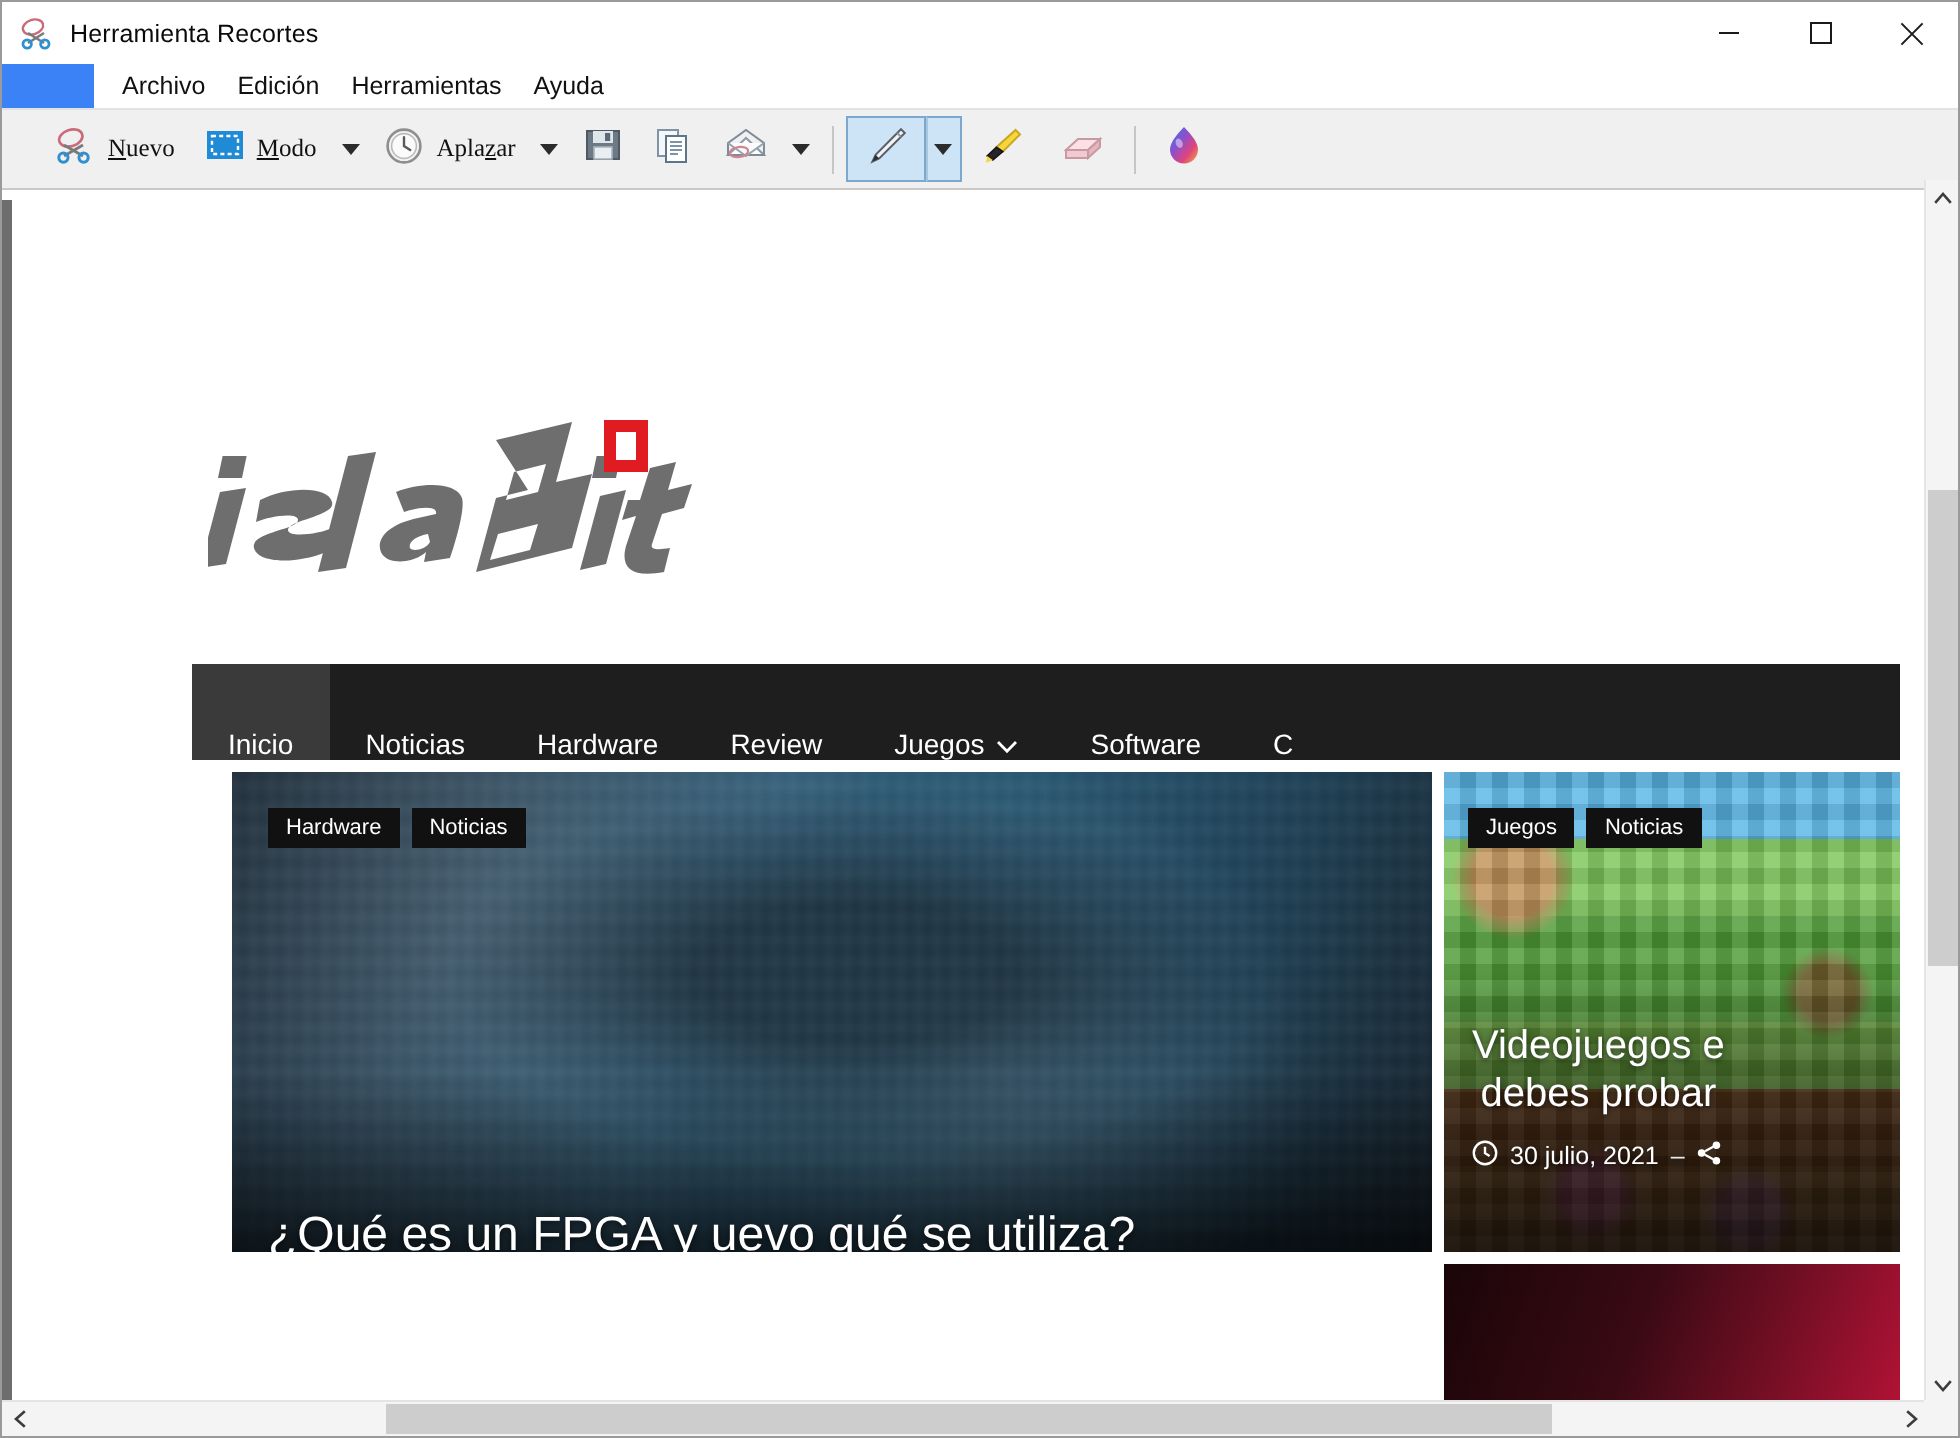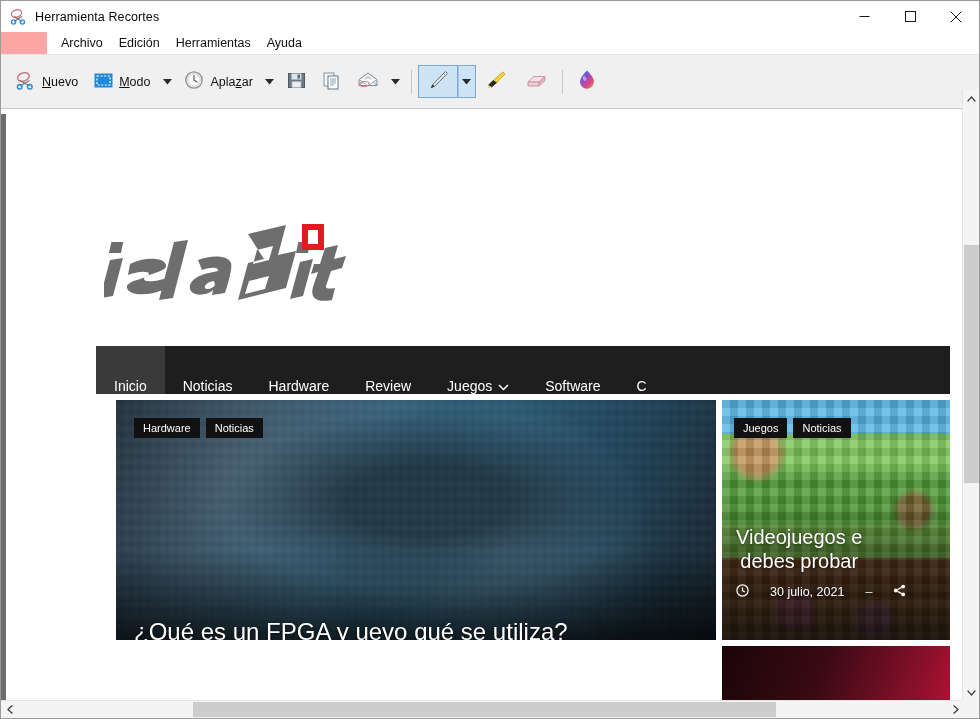--- a/index.html
+++ b/index.html
@@ -8,21 +8,21 @@
     overflow: hidden;
     background: #ffffff;
     font-family: "Liberation Sans", sans-serif;
   }
   * { box-sizing: border-box; }
 
   
   .app-window {
     position: relative;
     width: 980px; height: 719px;
-    background: #fca5a5;
+    background: #3b82f6;
     border: 1px solid #9a9a9a;
     overflow: hidden;
   }
 
   .titlebar {
     position: relative;
     height: 31px;
     background: #ffffff;
     display: flex;
     align-items: center;
@@ -53,28 +53,29 @@
     align-items: center;
     padding-left: 6px;
     font-size: 12.5px;
     color: #111;
     margin-left: 46px;
   }
   .menu-item { padding: 1px 8px; white-space: nowrap; }
 
   
   .toolbar {
-    height: 55px;
+    height: 41px;
     background: #f0f0f0;
     border-top: 1px solid #e2e2e2;
     border-bottom: 1px solid #c9c9c9;
     display: flex;
     align-items: center;
-    padding-left: 6px;
+    padding-left: 18px;
     gap: 0px;
+    font-family: Liberation Serif, serif;
   }
   .tb-btn {
     height: 33px;
     display: flex; align-items: center;
     padding: 0 7px;
     gap: 6px;
     border: 1px solid transparent;
     font-size: 12.5px;
     color: #111;
     white-space: nowrap;
@@ -246,21 +247,21 @@
     color: #ffffff;
     font-size: 20px;
     line-height: 1.22;
     text-shadow: 0 1px 3px rgba(0,0,0,.6);
     white-space: nowrap;
     text-align: center;
   }
   .card-side .meta {
     position: absolute;
     left: 14px; top: 184px;
-    display: flex; align-items: center; gap: 21px;
+    display: flex; align-items: center; gap: 6px;
     color: #ffffff;
     font-size: 12.5px;
     white-space: nowrap;
     text-shadow: 0 1px 3px rgba(0,0,0,.7);
     text-align: right;
   }
   .meta .dash { opacity: .9; }
 
   
   .vscroll {

